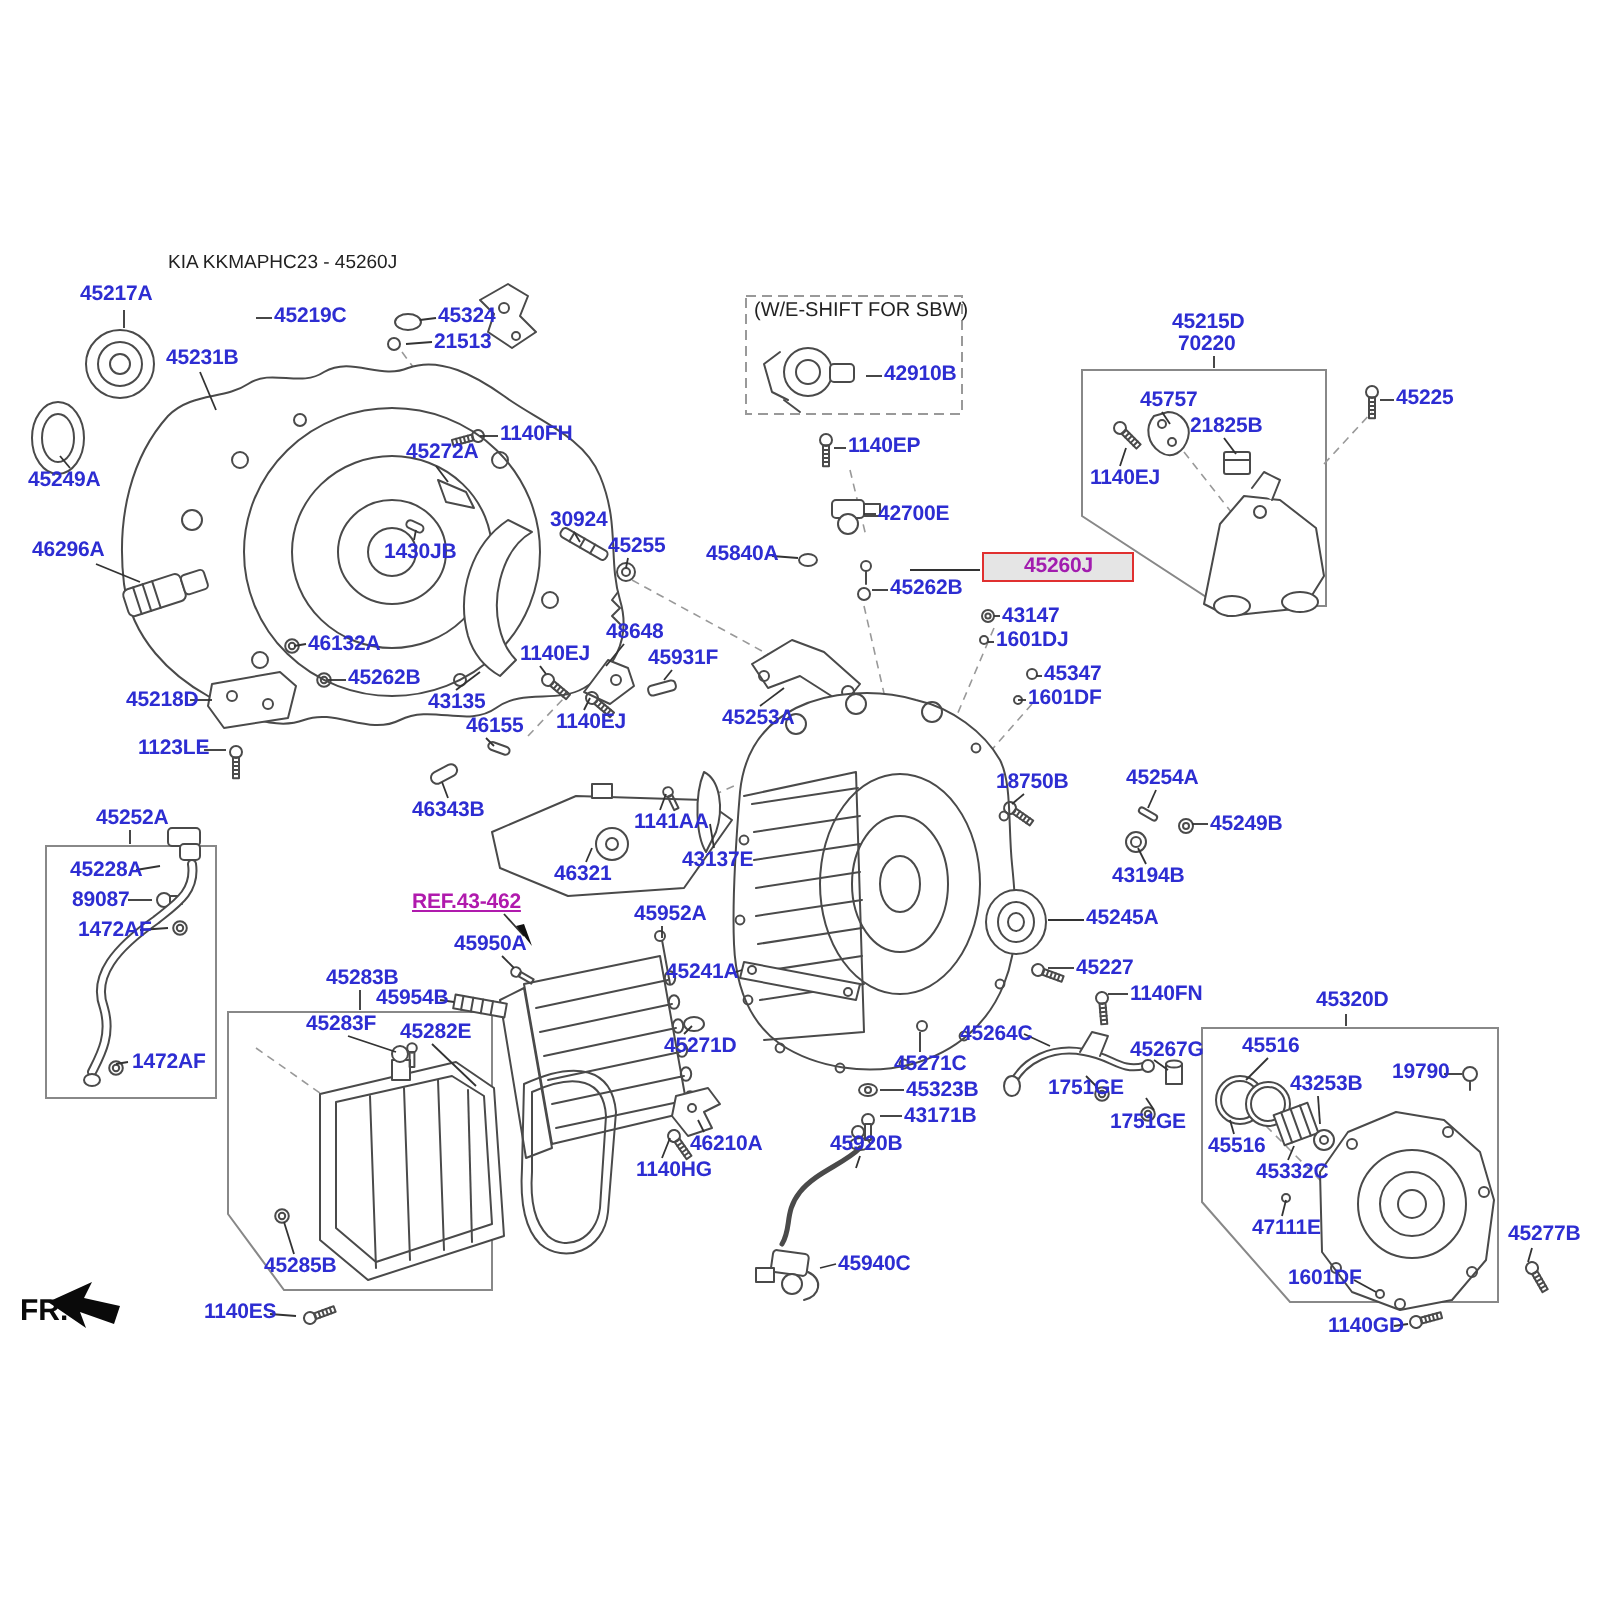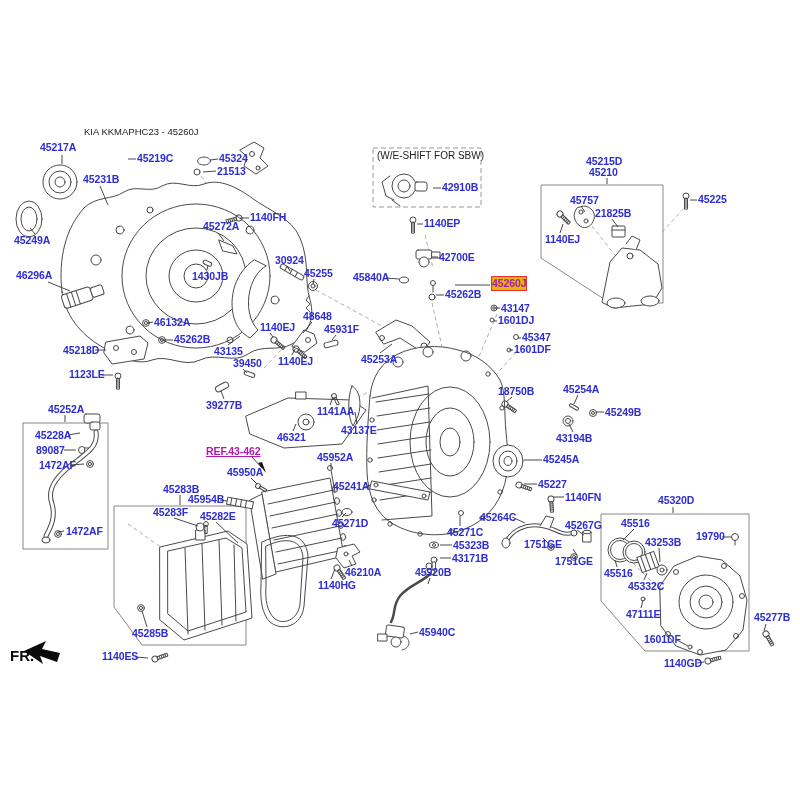--- a/index.html
+++ b/index.html
@@ -3,21 +3,21 @@
 <meta charset="utf-8">
 <style>
   html,body{margin:0;padding:0;background:#fff;}
   #stage{position:relative;width:800px;height:800px;background:#fff;overflow:hidden;
          font-family:"Liberation Sans",sans-serif;}
   #art{position:absolute;left:0;top:0;}
   .lbl{position:absolute;font:700 10.5px "Liberation Sans",sans-serif;color:#2d2dd2;
        white-space:nowrap;line-height:1;letter-spacing:-0.1px;cursor:pointer;}
   .hdr{position:absolute;font:400 9.5px "Liberation Sans",sans-serif;color:#222;white-space:nowrap;line-height:1;}
   .note{position:absolute;font:400 10px "Liberation Sans",sans-serif;color:#222;white-space:nowrap;line-height:1;}
-  .hl{color:#a21caf;background:#eab308;border:1.5px solid #e03030;padding:1px 0;}
+  .hl{color:#a21caf;background:#e5e5e5;border:1.5px solid #e03030;padding:1px 20px;}
   .ref{color:#b01aad;text-decoration:underline;}
   .fr{position:absolute;font:700 15px "Liberation Sans",sans-serif;color:#0a0a0a;line-height:1;}
   g.part{stroke:#4a4a4a;fill:none;stroke-width:1;stroke-linejoin:round;stroke-linecap:round;}
   g.part .w{fill:#fff;}
   line.ld{stroke:#333;stroke-width:0.9;}
   line.dsh, path.dsh{stroke:#999;stroke-width:0.8;fill:none;stroke-dasharray:4 3;}
   .box{fill:none;stroke:#888;stroke-width:1;}
   .boxd{fill:none;stroke:#999;stroke-width:1;stroke-dasharray:5 3;}
 </style>
 </head>
@@ -486,36 +486,36 @@
 <div class="lbl" style="left:83px;top:174px">45231B</div>
 <div class="lbl" style="left:250px;top:212px">1140FH</div>
 <div class="lbl" style="left:203px;top:221px">45272A</div>
 <div class="lbl" style="left:14px;top:235px">45249A</div>
 <div class="lbl" style="left:16px;top:270px">46296A</div>
 <div class="lbl" style="left:192px;top:271px">1430JB</div>
 <div class="lbl" style="left:154px;top:317px">46132A</div>
 <div class="lbl" style="left:174px;top:334px">45262B</div>
 <div class="lbl" style="left:63px;top:345px">45218D</div>
 <div class="lbl" style="left:214px;top:346px">43135</div>
-<div class="lbl" style="left:233px;top:358px">39450</div>
+<div class="lbl" style="left:233px;top:358px">46155</div>
 <div class="lbl" style="left:69px;top:369px">1123LE</div>
 <div class="lbl" style="left:275px;top:255px">30924</div>
 <div class="lbl" style="left:304px;top:268px">45255</div>
 <div class="lbl" style="left:303px;top:311px">48648</div>
 <div class="lbl" style="left:260px;top:322px">1140EJ</div>
 <div class="lbl" style="left:324px;top:324px">45931F</div>
 <div class="lbl" style="left:278px;top:356px">1140EJ</div>
 <div class="lbl" style="left:361px;top:354px">45253A</div>
 <div class="lbl" style="left:353px;top:272px">45840A</div>
 <div class="lbl" style="left:439px;top:252px">42700E</div>
 <div class="lbl" style="left:445px;top:289px">45262B</div>
 <div class="lbl" style="left:442px;top:182px">42910B</div>
 <div class="lbl" style="left:424px;top:218px">1140EP</div>
 <div class="lbl" style="left:586px;top:156px">45215D</div>
-<div class="lbl" style="left:589px;top:167px">45210</div>
+<div class="lbl" style="left:589px;top:167px">70220</div>
 <div class="lbl" style="left:570px;top:195px">45757</div>
 <div class="lbl" style="left:595px;top:208px">21825B</div>
 <div class="lbl" style="left:545px;top:234px">1140EJ</div>
 <div class="lbl" style="left:698px;top:194px">45225</div>
 <div class="lbl hl" style="left:491px;top:276px">45260J</div>
 <div class="lbl" style="left:501px;top:303px">43147</div>
 <div class="lbl" style="left:498px;top:315px">1601DJ</div>
 <div class="lbl" style="left:522px;top:332px">45347</div>
 <div class="lbl" style="left:514px;top:344px">1601DF</div>
 <div class="lbl" style="left:498px;top:386px">18750B</div>
@@ -525,21 +525,21 @@
 <div class="lbl" style="left:543px;top:454px">45245A</div>
 <div class="lbl" style="left:538px;top:479px">45227</div>
 <div class="lbl" style="left:565px;top:492px">1140FN</div>
 <div class="lbl" style="left:480px;top:512px">45264C</div>
 <div class="lbl" style="left:565px;top:520px">45267G</div>
 <div class="lbl" style="left:524px;top:539px">1751GE</div>
 <div class="lbl" style="left:555px;top:556px">1751GE</div>
 <div class="lbl" style="left:658px;top:495px">45320D</div>
 <div class="lbl" style="left:341px;top:425px">43137E</div>
 <div class="lbl" style="left:317px;top:406px">1141AA</div>
-<div class="lbl" style="left:206px;top:400px">39277B</div>
+<div class="lbl" style="left:206px;top:400px">46343B</div>
 <div class="lbl" style="left:277px;top:432px">46321</div>
 <div class="lbl ref" style="left:206px;top:446px">REF.43-462</div>
 <div class="lbl" style="left:227px;top:467px">45950A</div>
 <div class="lbl" style="left:317px;top:452px">45952A</div>
 <div class="lbl" style="left:333px;top:481px">45241A</div>
 <div class="lbl" style="left:188px;top:494px">45954B</div>
 <div class="lbl" style="left:163px;top:484px">45283B</div>
 <div class="lbl" style="left:153px;top:507px">45283F</div>
 <div class="lbl" style="left:200px;top:511px">45282E</div>
 <div class="lbl" style="left:132px;top:628px">45285B</div>

